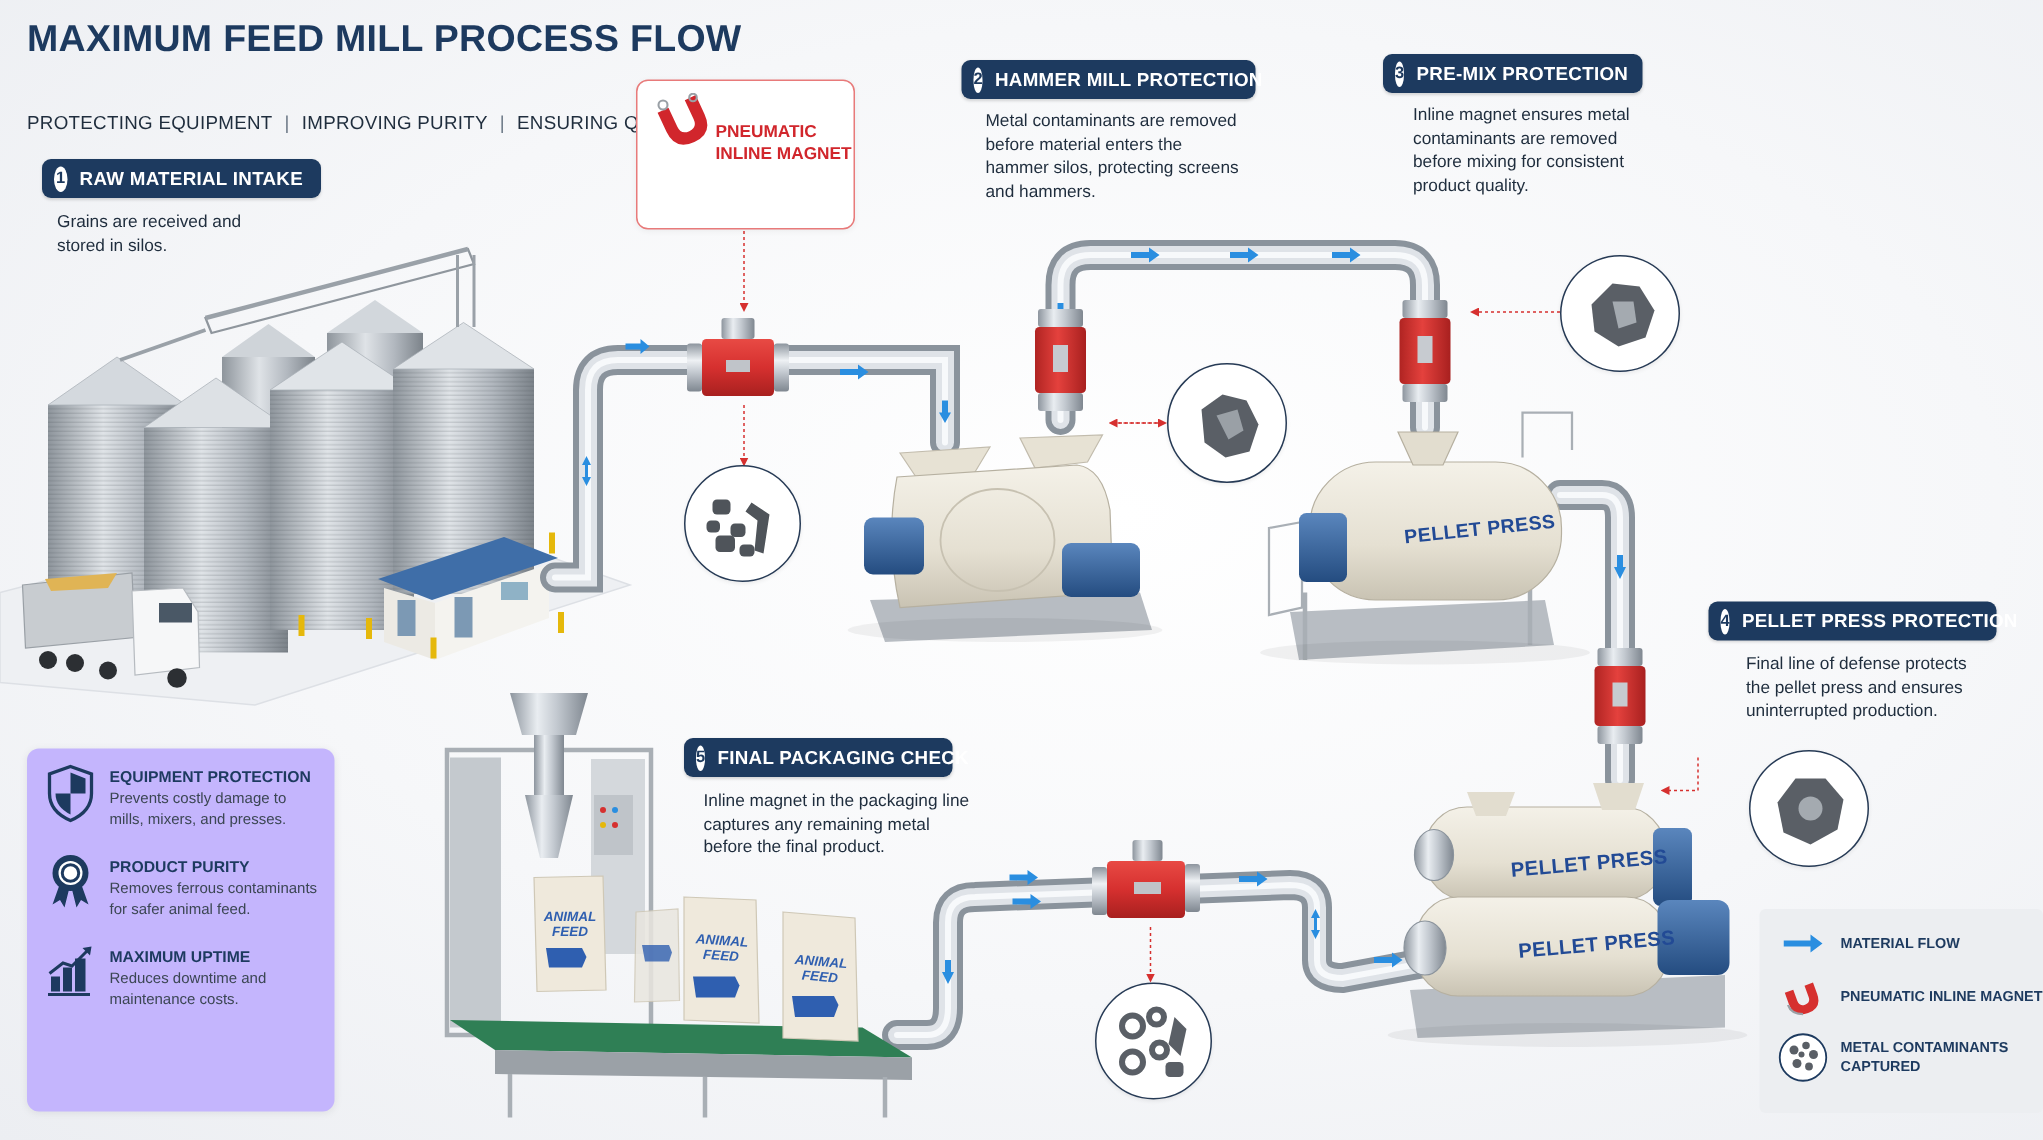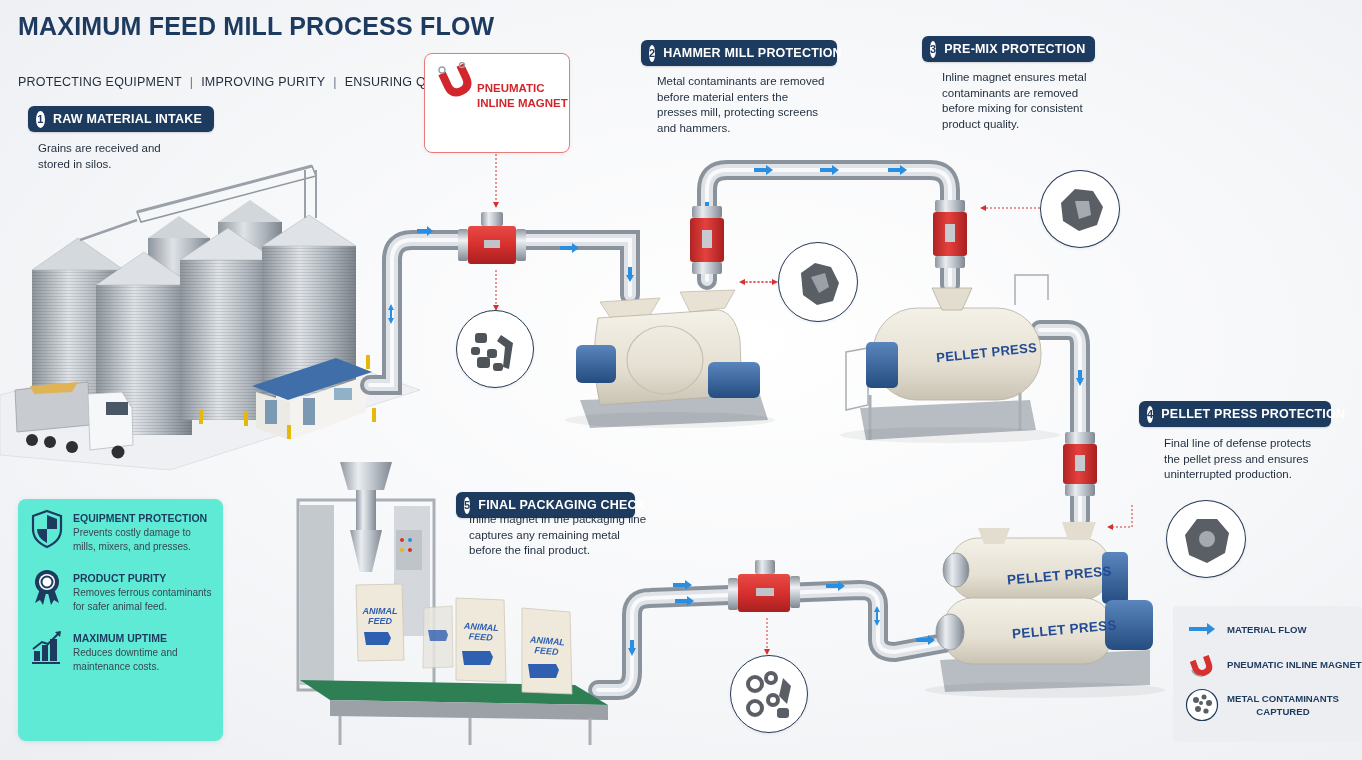--- a/index.html
+++ b/index.html
@@ -35,31 +35,31 @@
     left: 424px; top: 53px; width: 146px; height: 100px;
     border: 1.5px solid #e87a7a; border-radius: 8px; background: #fff;
     box-shadow: 0 1px 4px rgba(0,0,0,0.06);
   }
   .callout .ctitle { position: absolute; left: 52px; top: 10px; color: #d1262c; font-size: 11.5px; font-weight: 700; line-height: 15px; margin-top: 17px; }
   .callout .cdesc { position: absolute; left: 37px; top: 47px; font-size: 11px; line-height: 15px; color: #1f2d3d; }
   .callout .cicon { position: absolute; left: 8px; top: 8px; }
 
   
   .benefits {
-    left: 18px; top: 499px; width: 205px; height: 242px; background: #5eead4;
+    left: 18px; top: 499px; width: 205px; height: 242px; background: #c4b5fd;
     border-radius: 8px; box-shadow: 0 1px 6px rgba(0,0,0,0.08);
   }
   .benefit { position: absolute; left: 0; width: 205px; height: 56px; }
   .benefit .bicon { position: absolute; left: 12px; top: 4px; width: 34px; height: 36px; }
   .benefit .btitle { position: absolute; left: 55px; top: 13px; font-size: 10.5px; font-weight: 700; color: #1d3a5f; white-space: nowrap; }
   .benefit .bdesc { position: absolute; left: 55px; top: 27px; font-size: 10px; line-height: 13.5px; color: #3b4653; }
 
   
   .legend {
-    left: 1173px; top: 606px; width: 189px; height: 136px; background: #eceef1; border-radius: 4px; text-align: center;
+    left: 1173px; top: 606px; width: 189px; height: 136px; background: #eceef1; border-radius: 4px;
   }
   .legend .litem { position: absolute; left: 0; width: 189px; }
   .legend .llabel { position: absolute; left: 54px; font-size: 9.6px; font-weight: 700; color: #1d3a5f; line-height: 13px; white-space: nowrap; }
 
   
   .circle {
     position: absolute; border-radius: 50%; background: #fff; border: 1.5px solid #263a55;
     box-shadow: 0 1px 3px rgba(0,0,0,0.08); overflow: hidden;
   }
 
@@ -420,21 +420,21 @@
   <div>stored in silos.</div>
 </div>
 
 <div class="badge" style="left:641px;top:40px;width:196px">
   <span class="num">2</span>
   <span>HAMMER MILL PROTECTION</span>
 </div>
 <div class="desc" style="left:657px;top:74px">
   <div>Metal contaminants are removed</div>
   <div>before material enters the</div>
-  <div>presses mill, protecting screens</div>
+  <div>hammer silos, protecting screens</div>
   <div>and hammers.</div>
 </div>
 
 <div class="badge" style="left:922px;top:36px;width:173px">
   <span class="num">3</span>
   <span>PRE-MIX PROTECTION</span>
 </div>
 <div class="desc" style="left:942px;top:70px">
   <div>Inline magnet ensures metal</div>
   <div>contaminants are removed</div>
@@ -449,21 +449,21 @@
 <div class="desc" style="left:1164px;top:436px">
   <div>Final line of defense protects</div>
   <div>the pellet press and ensures</div>
   <div>uninterrupted production.</div>
 </div>
 
 <div class="badge" style="left:456px;top:492px;width:179px">
   <span class="num">5</span>
   <span>FINAL PACKAGING CHECK</span>
 </div>
-<div class="desc" style="left:469px;top:512px">
+<div class="desc" style="left:469px;top:527px">
   <div>Inline magnet in the packaging line</div>
   <div>captures any remaining metal</div>
   <div>before the final product.</div>
 </div>
 
 <div class="abs callout">
   <span class="cicon">
     <svg width="40" height="38" viewBox="0 0 40 38">
       <path d="M10,6 L18,6 L18,20 Q18,26 24,26 Q30,26 30,20 L30,6 L38,6 L38,20 Q38,34 24,34 Q10,34 10,20 Z" fill="#d1262c" transform="rotate(-25 24 20)"></path>
       <circle cx="9" cy="8" r="3" fill="none" stroke="#9aa0a6" stroke-width="1.4"></circle>

